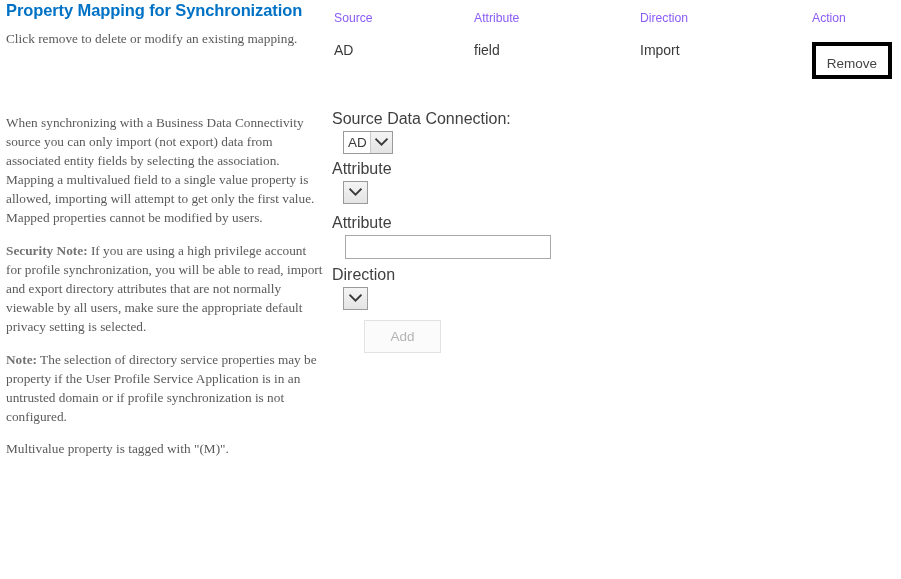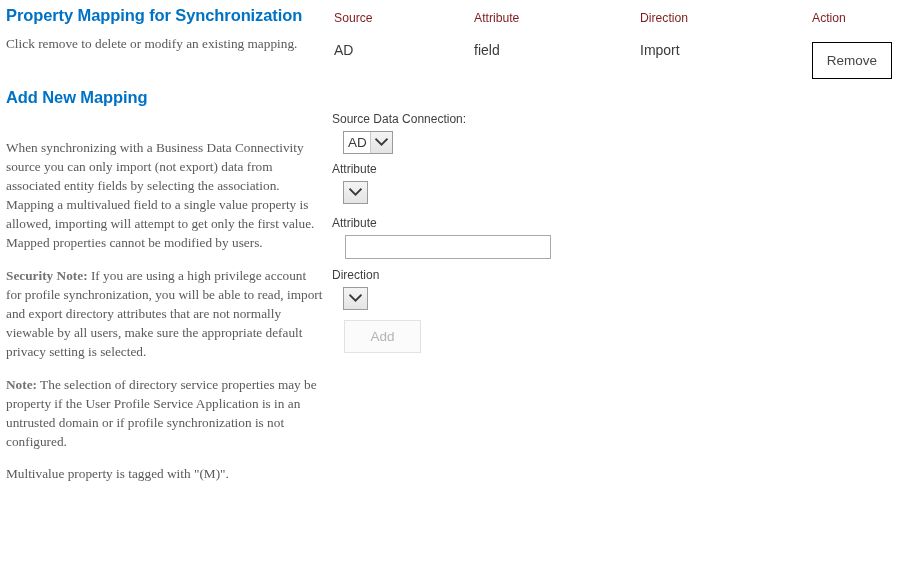--- a/index.html
+++ b/index.html
@@ -30,21 +30,21 @@
   }
   .section-title {
     color: #0072c6;
     font-size: 16.5px;
     font-weight: bold;
     line-height: 20px;
     margin: 0;
     padding: 0;
     letter-spacing: -0.1px;
   }
-  #property-mapping-title { padding-top: 5px; }
+  #property-mapping-title { }
   #add-new-mapping-title { padding-top: 0px; }
 
   .body-text {
     font-size: 13.3px;
     line-height: 19px;
     color: #5a5a5a;
     margin: 0;
     font-family: Liberation Serif, serif;
   }
   .gap-a { height: 9px; }
@@ -62,21 +62,21 @@
   }
   .tbl {
     width: 100%;
     border-collapse: collapse;
     table-layout: fixed;
   }
   .tbl th {
     text-align: left;
     font-weight: normal;
     font-size: 12.2px;
-    color: #7f1d1d;
+    color: #8b5cf6;
     padding: 11px 0 0 0;
     vertical-align: top;
   }
   .tbl td {
     text-align: left;
     font-size: 14px;
     color: #3a3a3a;
     padding: 17px 0 0 0;
     vertical-align: top;
   }
@@ -86,37 +86,37 @@
   .col-action    { width: 82px; margin-left: 13px; }
 
   .btn-remove {
     display: inline-block;
     box-sizing: border-box;
     width: 80px;
     height: 37px;
     line-height: 35px;
     text-align: center;
     background: #ffffff;
-    border: 1px solid #000000;
+    border: 4px solid #000000;
     color: #444444;
     font-size: 13.5px;
     font-family: "Liberation Sans", sans-serif;
     cursor: pointer;
     padding: 0;
   }
 
   
   .form-area {
     position: absolute;
     left: 332px;
     top: 110px;
     width: 300px;
   }
   .field-label {
-    font-size: 12px;
+    font-size: 16px;
     color: #3f3f3f;
     line-height: 18px;
     margin: 0 0 3px 0;
   }
   .field-row { margin-bottom: 6px; }
 
   
   .sel {
     display: inline-flex;
     align-items: stretch;
@@ -159,21 +159,21 @@
     font-family: "Liberation Sans", sans-serif;
     font-size: 13px;
     color: #333;
     padding: 0 4px;
     outline: none;
   }
 
   .btn-add {
     display: block;
     box-sizing: border-box;
-    margin-left: 12px;
+    margin-left: 32px;
     margin-top: 7px;
     width: 77px;
     height: 33px;
     line-height: 31px;
     text-align: center;
     background: #fbfbfb;
     border: 1px solid #e2e2e2;
     color: #b4b4b4;
     font-size: 13.5px;
     font-family: "Liberation Sans", sans-serif;
@@ -189,21 +189,20 @@
   <div class="left-col">
 
     <h2 class="section-title" id="property-mapping-title">Property Mapping for Synchronization</h2>
 
     <div class="gap-a"></div>
 
     <p class="body-text">Click remove to delete or modify an existing mapping.</p>
 
     <div style="height:34px"></div>
 
-    <h2 class="section-title" id="add-new-mapping-title">Add New Mapping</h2>
 
     <div class="gap-c"></div>
 
 
     <div class="gap-b"></div>
 
     <p class="body-text">When synchronizing with a Business Data Connectivity source you can only import (not export) data from associated entity fields by selecting  the association. Mapping a multivalued field to a single value property is allowed, importing will attempt to get only the first value. Mapped properties cannot be modified by users.</p>
 
     <div class="gap-b"></div>
 

